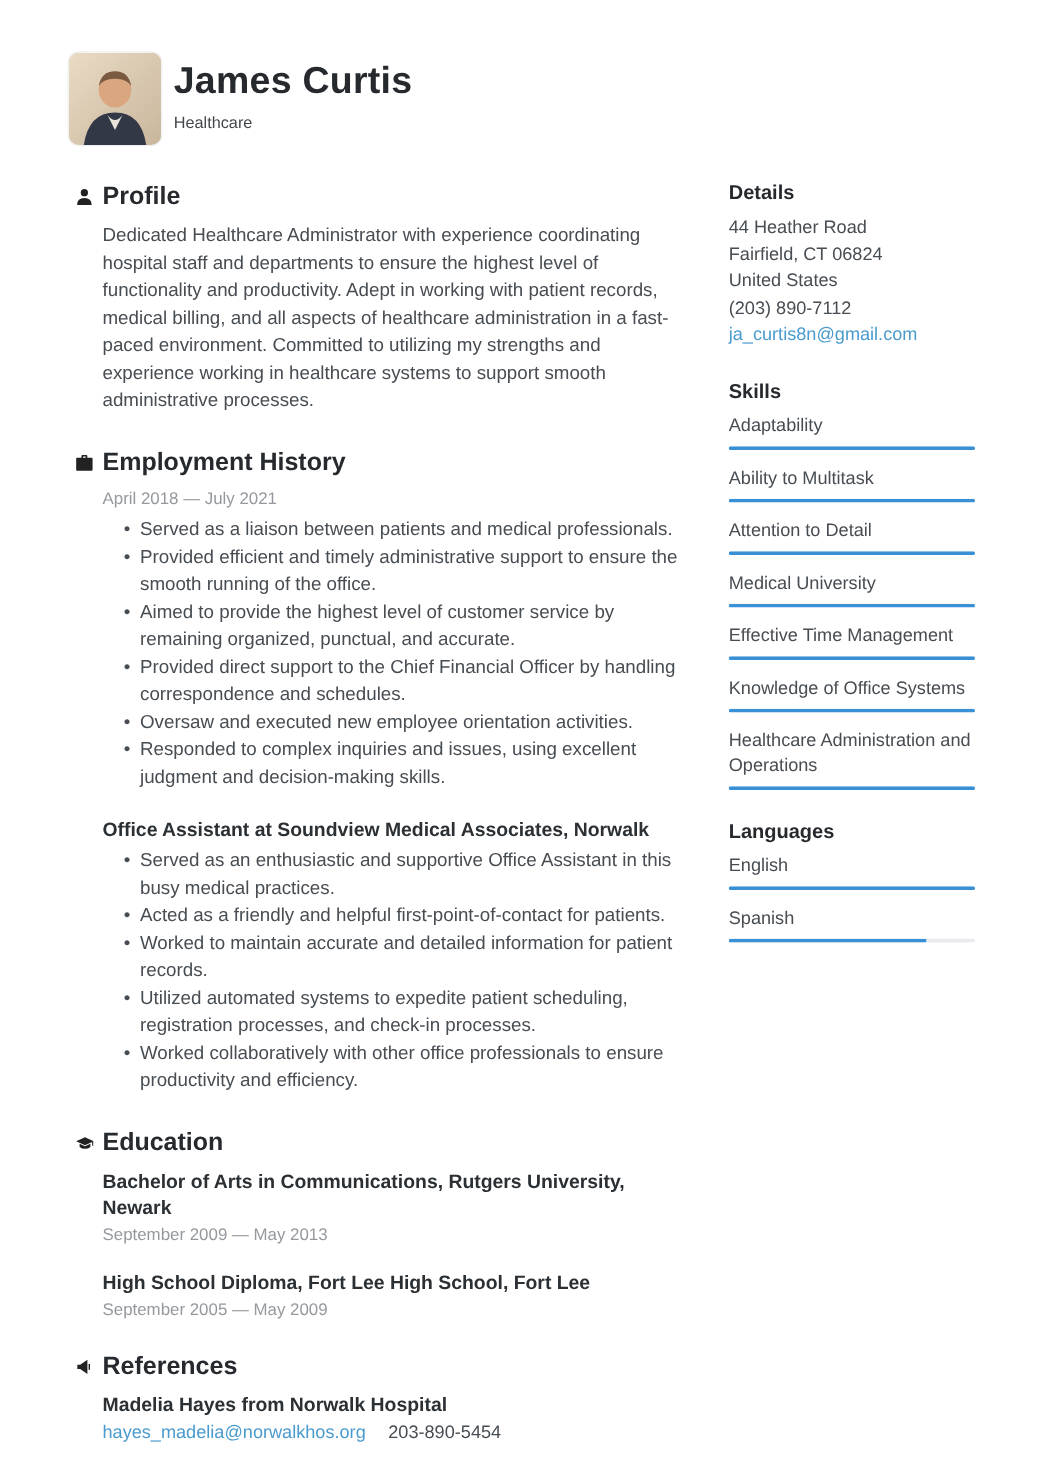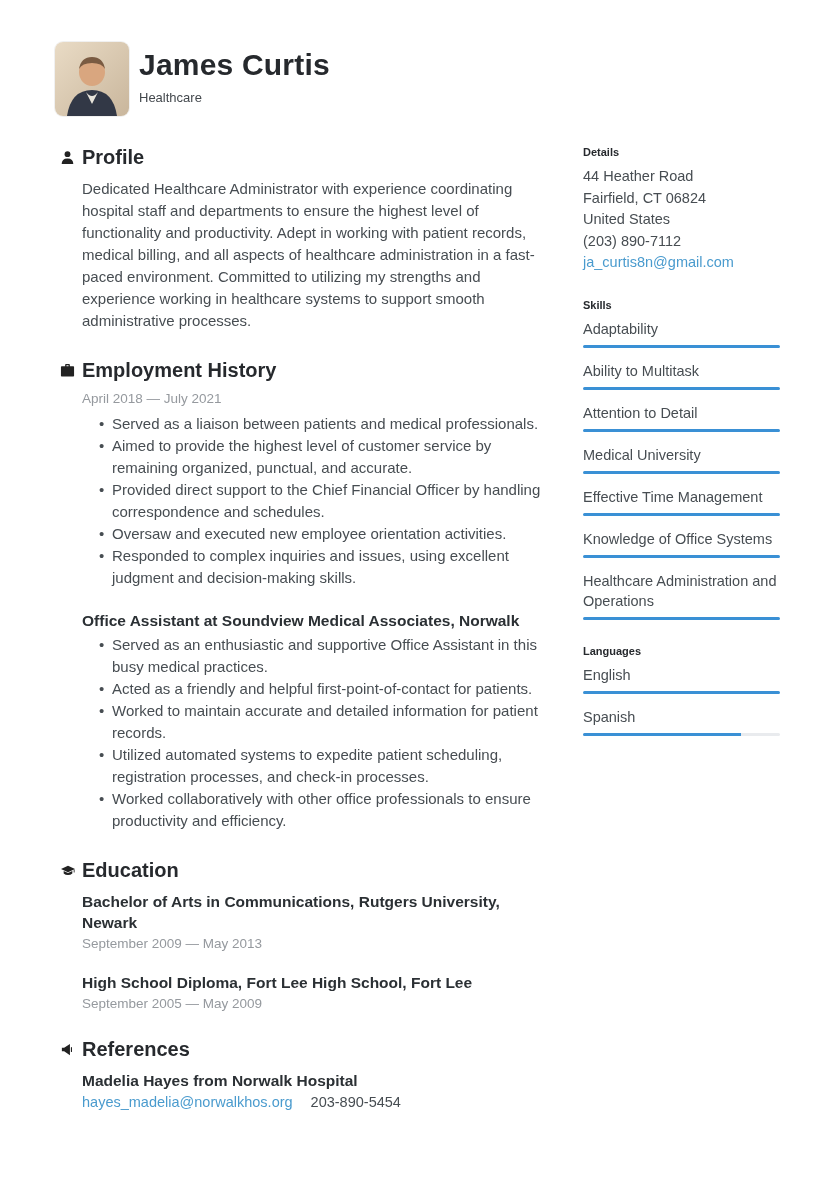--- a/index.html
+++ b/index.html
@@ -42,21 +42,21 @@
   .edu-entry { margin-bottom:21px; }
   .edu-entry:last-child { margin-bottom:12px; }
 
   .ref-contact { font-size:14.5px; margin-top:2px; }
   .ref-contact .phone { margin-left:18px; color:#474d52; }
 
   a.link, .link { color:#4a9bce; text-decoration:none; cursor:pointer; }
 
   
   .side-group { margin-bottom:25px; }
-  .side-group h3 { font-size:11px; font-weight:700; color:#26292d; margin-bottom:8px; }
+  .side-group h3 { font-size:16px; font-weight:700; color:#26292d; margin-bottom:8px; }
   .detail-line { font-size:14.5px; line-height:21.5px; color:#474d52; }
   .email-line { font-size:14.5px; line-height:21.5px; }
 
   .meter-item { margin-bottom:13px; }
   .meter-label { font-size:14.5px; line-height:20px; color:#474d52; }
   .meter-track { margin-top:6px; height:3px; background:#e9ebee; border-radius:2px; overflow:hidden; }
   .meter-fill { display:block; height:100%; background:#3a90d5; }
 </style>
 </head>
 <body>
@@ -105,20 +105,21 @@
           <svg width="15" height="15" viewBox="0 0 16 16" fill="currentColor">
               <path d="M5.5 3.5 v-1.6 q0 -0.9 0.9 -0.9 h3.2 q0.9 0 0.9 0.9 v1.6 h3.7 q0.8 0 0.8 0.8 v9.4 q0 0.8 -0.8 0.8 h-12.4 q-0.8 0 -0.8 -0.8 v-9.4 q0 -0.8 0.8 -0.8 Z M6.9 3.5 h2.2 v-1.1 h-2.2 Z"></path>
             </svg>
         </span>
         <h2>Employment History</h2>
 
         <div class="job">
           <div class="entry-dates">April 2018 — July 2021</div>
           <ul class="bullets">
             <li>Served as a liaison between patients and medical professionals.</li>
+            <li>Provided efficient and timely administrative support to ensure the smooth running of the office.</li>
             <li>Aimed to provide the highest level of customer service by remaining organized, punctual, and accurate.</li>
             <li>Provided direct support to the Chief Financial Officer by handling correspondence and schedules.</li>
             <li>Oversaw and executed new employee orientation activities.</li>
             <li>Responded to complex inquiries and issues, using excellent judgment and decision-making skills.</li>
           </ul>
         </div>
 
         <div class="job">
           <div class="entry-title">Office Assistant at Soundview Medical Associates, Norwalk</div>
           <ul class="bullets">

